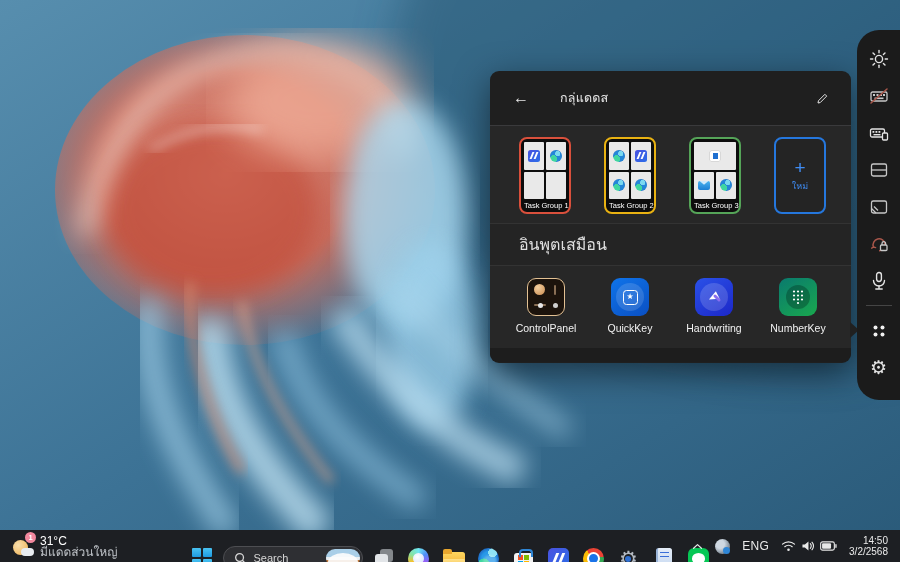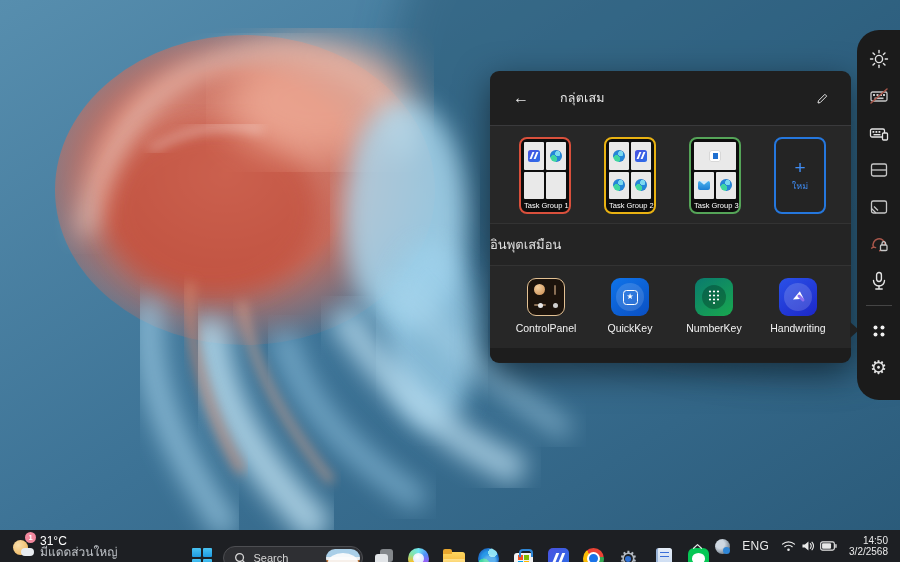--- a/index.html
+++ b/index.html
@@ -46,21 +46,21 @@
       background:radial-gradient(circle at 30% 75%,#3fd6a0 0 30%,transparent 31%),
                  radial-gradient(circle at 65% 30%,#7ad9f0 0 22%,transparent 23%),
                  radial-gradient(circle at 50% 50%,#2486d8 0 60%,#174f9e 100%); }
   .mini-mail { width:12px; height:9px; border-radius:2px; background:linear-gradient(180deg,#4ab2ee,#1c7fd4); position:relative; overflow:hidden; }
   .mini-mail::before { content:""; position:absolute; left:1px; top:-3px; width:10px; height:7px;
       background:#cfe9fb; transform:rotate(0deg); clip-path:polygon(0 40%,50% 100%,100% 40%,100% 0,0 0); }
   .mini-window { width:10px; height:10px; background:#fff; border-radius:1.5px;
       display:flex; align-items:center; justify-content:center; box-shadow:0 0 0 .5px #c8c8c8; }
   .mini-window::before { content:""; width:5px; height:6px; background:#1f6fd0; }
   .vlabel-row { height:43px; background:#242424; display:flex; align-items:center;
-                font-size:13px; color:#e0e0e0; border-top:1px solid #333; border-bottom:1px solid #333; }
+                padding-left:29px; font-size:16px; color:#e0e0e0; border-top:1px solid #333; border-bottom:1px solid #333; }
   .apps-row { height:82px; background:#272727; display:flex; padding:12px 0 0 14px; }
   .vapp { width:84px; display:flex; flex-direction:column; align-items:center; gap:6px; cursor:pointer; }
   .vapp-label { font-size:10.5px; color:#f2f2f2; }
   .vicon { width:38px; height:38px; border-radius:9px; position:relative; flex:none; }
   .vicon-cp { background:#1c130c; border:1.5px solid #e3c193; }
   .vicon-cp .knob { position:absolute; left:6px; top:5px; width:11px; height:11px; border-radius:50%;
       background:radial-gradient(circle at 35% 30%,#f5d0a0,#c98a4e); }
   .vicon-cp .vline { position:absolute; right:8px; top:6px; width:2px; height:10px; background:#8a6f55; border-radius:1px; }
   .vicon-cp .dot   { position:absolute; right:6px; bottom:7px; width:5px; height:5px; border-radius:50%; background:#cfcfcf; }
   .vicon-cp .hline { position:absolute; left:6px; bottom:9px; width:12px; height:2px; background:#8a6f55; border-radius:1px; }
@@ -217,21 +217,21 @@
     <path d="M190 282 C185 342 212 422 242 472" stroke="#d98a6e" stroke-width="10" fill="none" opacity=".6" filter="url(#b6)"></path>
     <path d="M242 302 C252 372 292 432 332 482" stroke="#e8a98e" stroke-width="8" fill="none" opacity=".6" filter="url(#b6)"></path>
     <path d="M150 150 Q205 118 262 130" stroke="#ffffff" stroke-width="6" fill="none" opacity=".45" filter="url(#b6)"></path>
   </svg>
 
   <div class="panel">
     <div class="panel-tail"></div>
 
     <div class="panel-header">
       <div class="back-btn">←</div>
-      <div class="panel-title">กลุ่ตเสม</div>
+      <div class="panel-title">กลุ่แดดส</div>
       <div class="edit-btn">
         <svg class="glyph" width="15" height="15" viewBox="0 0 20 20">
           <path d="M13.2 4.4 L15.6 6.8 L7 15.4 L4 16 L4.6 13 Z" fill="none" stroke="#e6e6e6" stroke-width="1.3" stroke-linejoin="round"></path>
         </svg>
       </div>
     </div>
 
     <div class="groups-row">
 
       <div class="tg-card red">
@@ -300,49 +300,49 @@
             <span class="hline"></span>
             <span class="hknob"></span>
         </div>
         <div class="vapp-label">ControlPanel</div>
       </div>
       <div class="vapp">
         <div class="vicon vicon-qk">
           <div class="sq">★</div>
         </div>
         <div class="vapp-label">QuickKey</div>
+      </div>
+      <div class="vapp">
+        <div class="vicon vicon-hw">
+          <svg class="glyph" width="20" height="20" viewBox="0 0 20 20" style="position:relative">
+            <path d="M6 14 L10 4 L16 10 Z" fill="#ffffff" transform="rotate(18 10 10)"></path>
+            <path d="M11 9 L15 13" stroke="#8a6ef0" stroke-width="3" stroke-linecap="round"></path>
+          </svg>
+        </div>
+        <div class="vapp-label">Handwriting</div>
       </div>
       <div class="vapp">
         <div class="vicon vicon-nk">
           <svg class="glyph" width="14" height="16" viewBox="0 0 14 16" style="position:relative">
             <g fill="#ffffff">
               <circle cx="3" cy="2.5" r="1.1"></circle>
                 <circle cx="7" cy="2.5" r="1.1"></circle>
                 <circle cx="11" cy="2.5" r="1.1"></circle>
               <circle cx="3" cy="6.5" r="1.1"></circle>
                 <circle cx="7" cy="6.5" r="1.1"></circle>
                 <circle cx="11" cy="6.5" r="1.1"></circle>
               <circle cx="3" cy="10.5" r="1.1"></circle>
                 <circle cx="7" cy="10.5" r="1.1"></circle>
                 <circle cx="11" cy="10.5" r="1.1"></circle>
               <circle cx="7" cy="14" r="1.1"></circle>
             </g>
           </svg>
         </div>
         <div class="vapp-label">NumberKey</div>
       </div>
-      <div class="vapp">
-        <div class="vicon vicon-hw">
-          <svg class="glyph" width="20" height="20" viewBox="0 0 20 20" style="position:relative">
-            <path d="M6 14 L10 4 L16 10 Z" fill="#ffffff" transform="rotate(18 10 10)"></path>
-            <path d="M11 9 L15 13" stroke="#8a6ef0" stroke-width="3" stroke-linecap="round"></path>
-          </svg>
-        </div>
-        <div class="vapp-label">Handwriting</div>
-      </div>
     </div>
     <div class="panel-footer"></div>
   </div>
 
   <div class="sidebar">
     <div class="sb-btn">
       <svg class="glyph" width="20" height="20" viewBox="0 0 20 20">
         <circle cx="10" cy="10" r="3.6" fill="none" stroke="#e4e4e4" stroke-width="1.4"></circle>
         <g stroke="#e4e4e4" stroke-width="1.4" stroke-linecap="round">
           <path d="M10 1.5 v2.3"></path>

